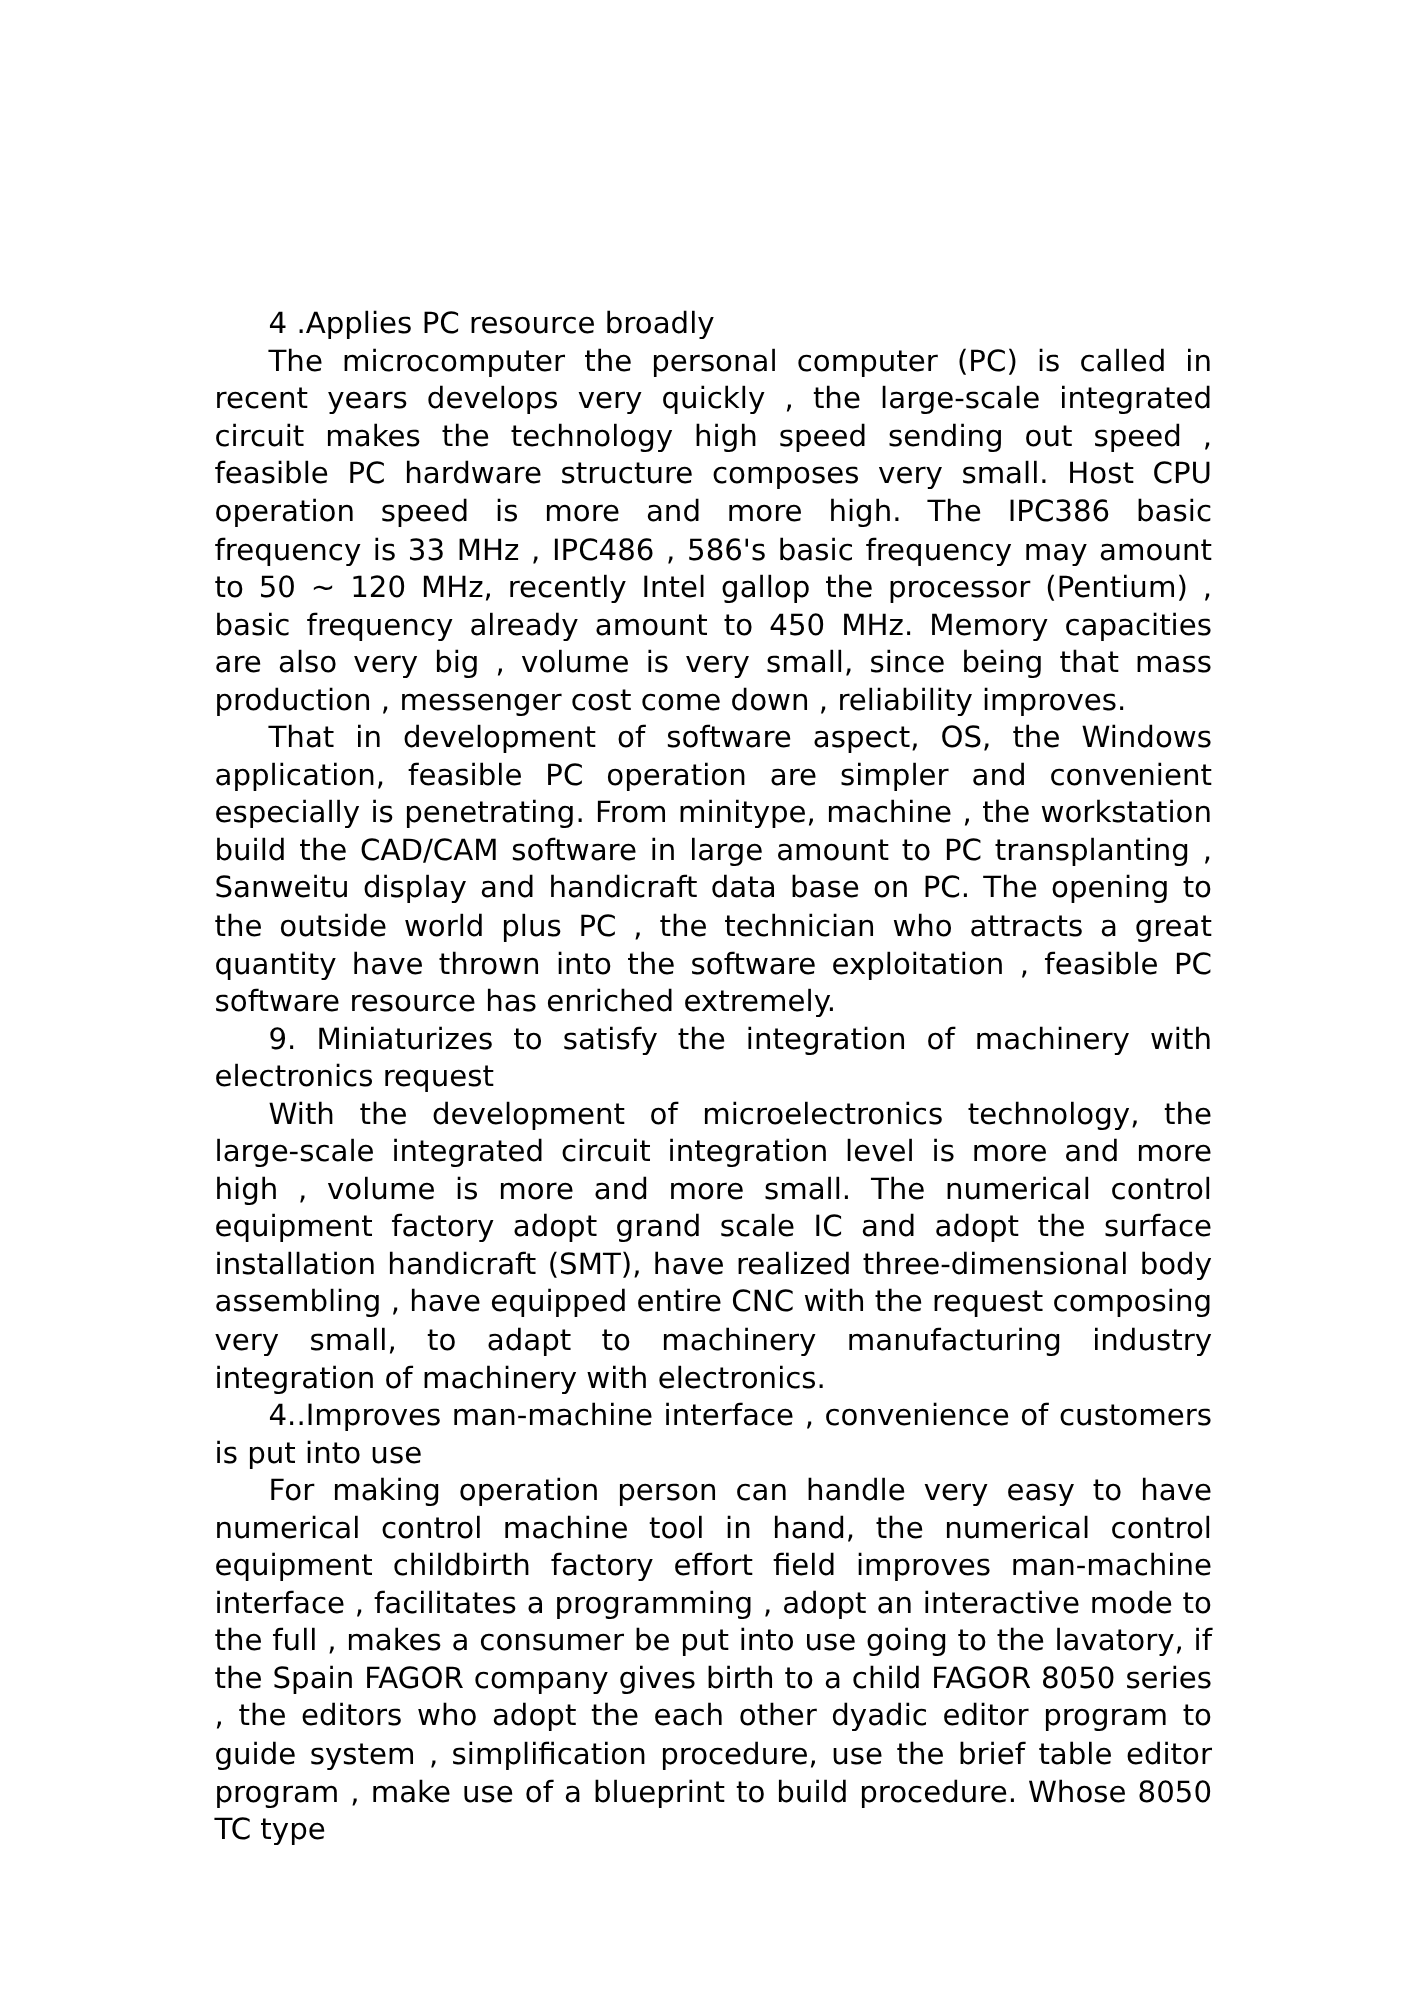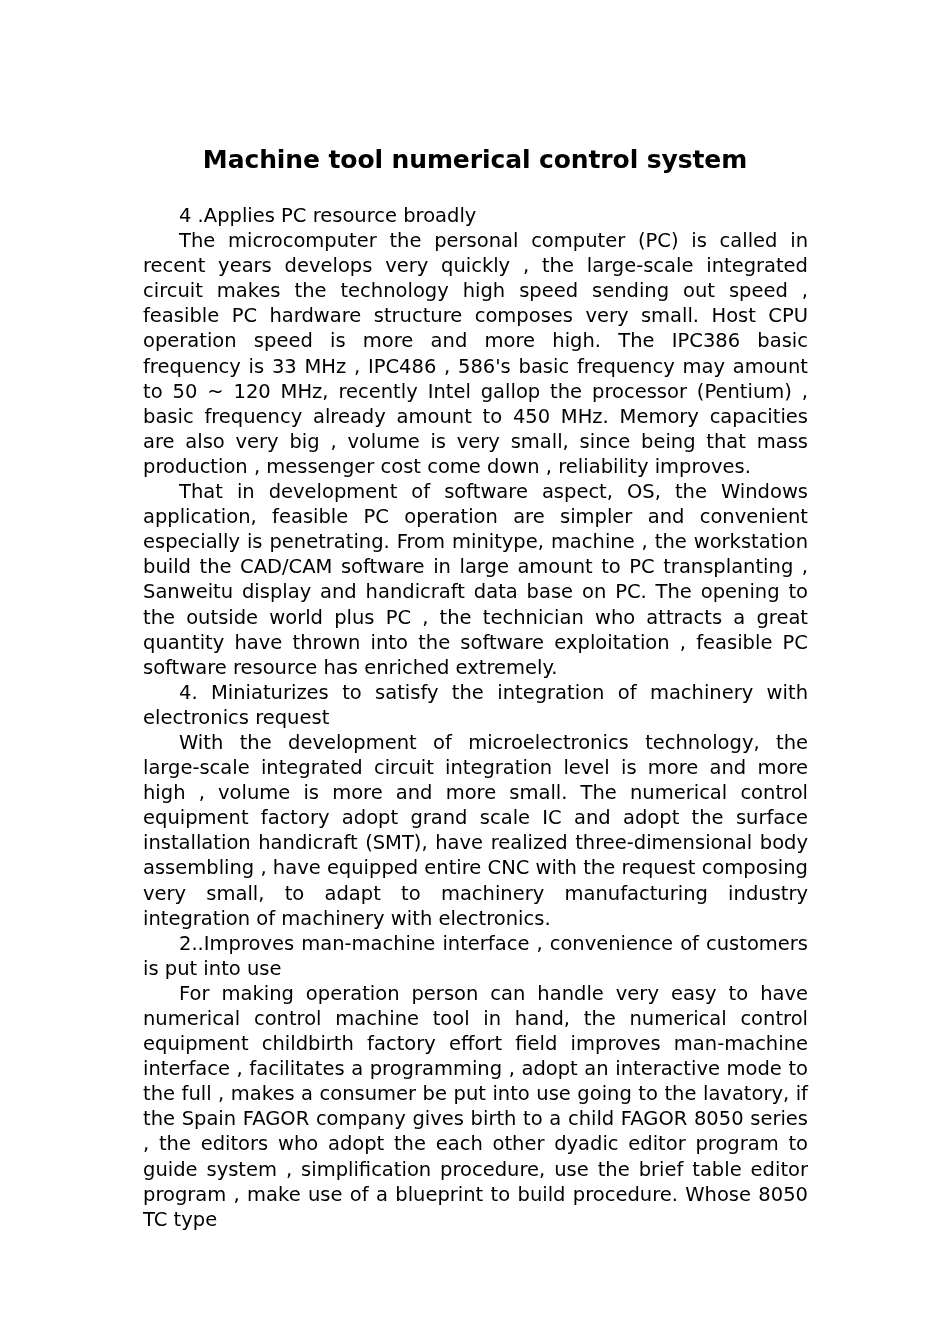--- a/index.html
+++ b/index.html
@@ -52,32 +52,31 @@
   }
   p.para.last-line-natural {
     text-align-last: left;
   }
 </style>
 </head>
 <body>
 
 <div class="page">
 
-  <h1 class="doc-title">Machine tool numerical control system</h1>
 
   <div class="body-block">
 
     <p class="para last-line-natural">4 .Applies PC resource broadly</p>
 
     <p class="para">The microcomputer the personal computer (PC) is called in recent years develops very quickly , the large-scale integrated circuit makes the technology high speed sending out speed , feasible PC hardware structure composes very small. Host CPU operation speed is more and more high. The IPC386 basic frequency is 33 MHz , IPC486 , 586's basic frequency may amount to 50 ~ 120 MHz, recently Intel gallop the processor (Pentium) , basic frequency already amount to 450 MHz. Memory capacities are also very big , volume is very small, since being that mass production , messenger cost come down , reliability improves.</p>
 
     <p class="para">That in development of software aspect, OS, the Windows application, feasible PC operation are simpler and convenient especially is penetrating. From minitype, machine , the workstation build the CAD/CAM software in large amount to PC transplanting , Sanweitu display and handicraft data base on PC. The opening to the outside world plus PC , the technician who attracts a great quantity have thrown into the software exploitation , feasible PC software resource has enriched extremely.</p>
 
-    <p class="para last-line-natural">4. Miniaturizes to satisfy the integration of machinery with electronics request</p>
+    <p class="para last-line-natural">9. Miniaturizes to satisfy the integration of machinery with electronics request</p>
 
     <p class="para">With the development of microelectronics technology, the large-scale integrated circuit integration level is more and more high , volume is more and more small. The numerical control equipment factory adopt grand scale IC and adopt the surface installation handicraft (SMT), have realized three-dimensional body assembling , have equipped entire CNC with the request composing very small, to adapt to machinery manufacturing industry integration of machinery with electronics.</p>
 
-    <p class="para last-line-natural">2..Improves man-machine interface , convenience of customers is put into use</p>
+    <p class="para last-line-natural">4..Improves man-machine interface , convenience of customers is put into use</p>
 
     <p class="para">For making operation person can handle very easy to have numerical control machine tool in hand, the numerical control equipment childbirth factory effort field improves man-machine interface , facilitates a programming , adopt an interactive mode to the full , makes a consumer be put into use going to the lavatory, if the Spain FAGOR company gives birth to a child FAGOR 8050 series , the editors who adopt the each other dyadic editor program to guide system , simplification procedure, use the brief table editor program , make use of a blueprint to build procedure. Whose 8050 TC type</p>
 
   </div>
 </div>
 
 </body></html>

